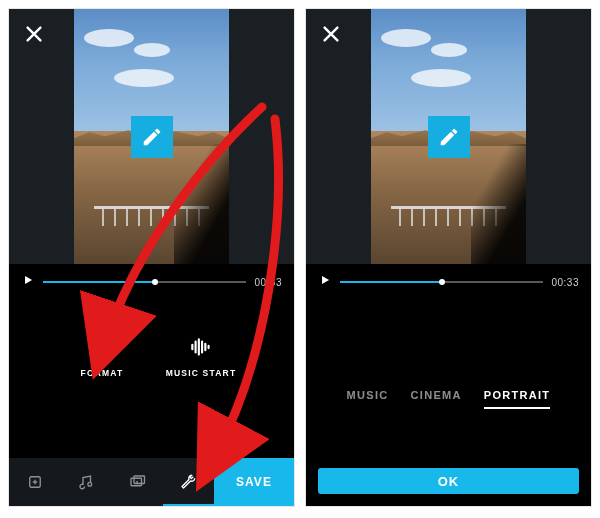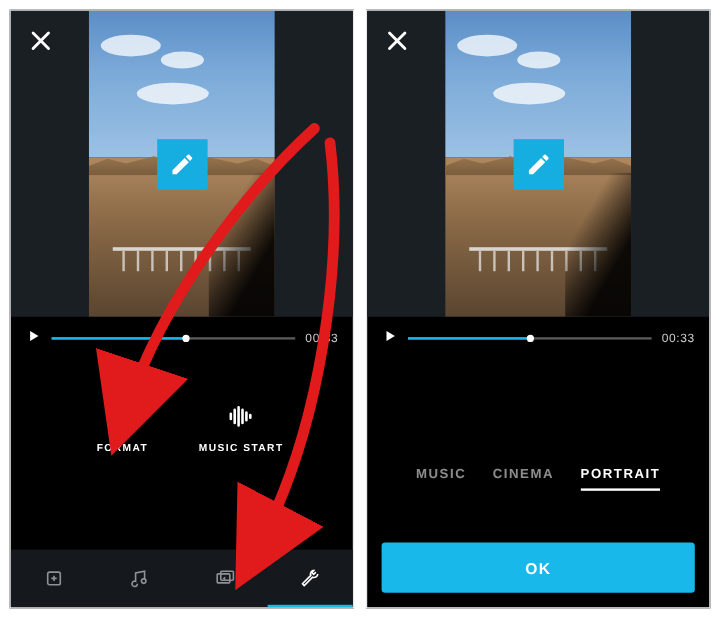--- a/index.html
+++ b/index.html
@@ -241,21 +241,21 @@
     content: "";
     position: absolute;
     left: 0; right: 0; bottom: 0;
     height: 2px;
     background: #fff;
   }
   .ok-btn {
     position: absolute;
     bottom: 12px;
     left: 12px; right: 12px;
-    height: 42px;
+    height: 26px;
     background: #18b8ea;
     color: #fff;
     border-radius: 3px;
     font-size: 13px;
     font-weight: 700;
     letter-spacing: 1px;
     display: flex;
     align-items: center;
     justify-content: center;
     cursor: pointer;
@@ -362,20 +362,23 @@
             <rect x="4" y="7" width="14" height="10" rx="1"></rect>
             <rect x="8" y="4" width="14" height="10" rx="1"></rect>
             <path d="M10 12l3-2v4z" fill="currentColor" stroke="none"></path>
           </svg>
       </div>
       <div class="bb-item active">
         <svg viewBox="0 0 24 24">
             <path d="M21 7a4 4 0 0 1-5.6 3.65L6 20l-2-2 9.35-9.4A4 4 0 0 1 17 3l-2.5 2.5 2 2L19 5" stroke-linejoin="round"></path>
           </svg>
       </div>
+      <div class="save-btn">
+        <span>SAVE</span>
+      </div>
     </div>
 
     <div class="arrows">
       <svg viewBox="0 0 287 499">
         <defs>
           <marker id="ah1" markerWidth="9" markerHeight="9" refX="4" refY="4.5" orient="auto">
             <path d="M0,0 L9,4.5 L0,9 Z" fill="#e11b1b"></path>
           </marker>
         </defs>
         <path d="M245,90 C 190,140 120,230 90,320" stroke="#e11b1b" stroke-width="9" fill="none" marker-end="url(#ah1)" stroke-linecap="round"></path>

